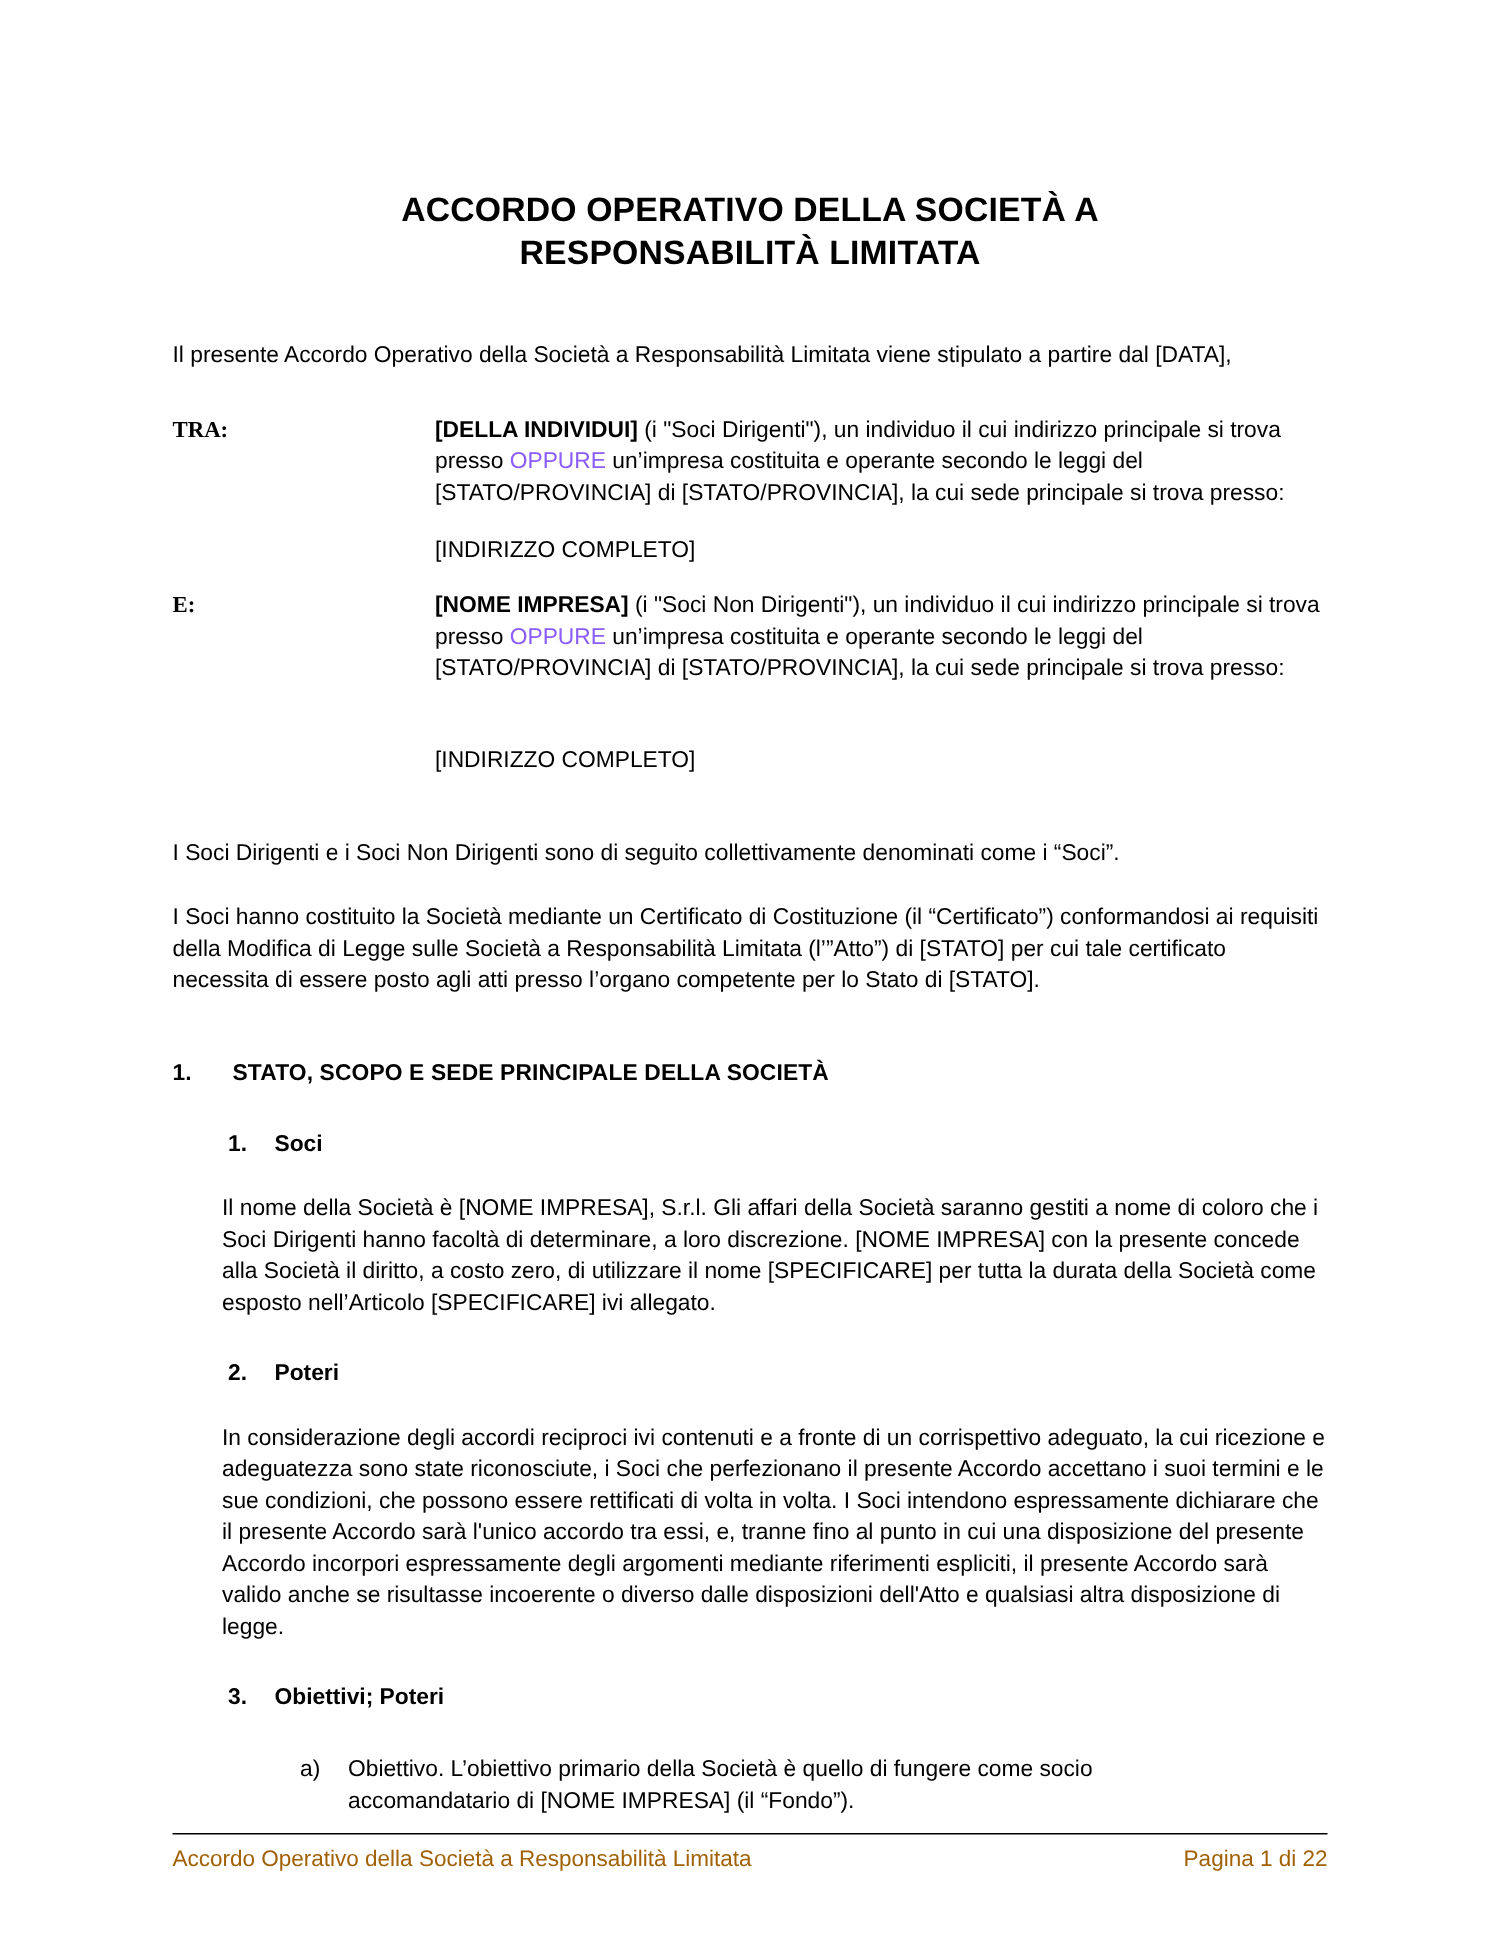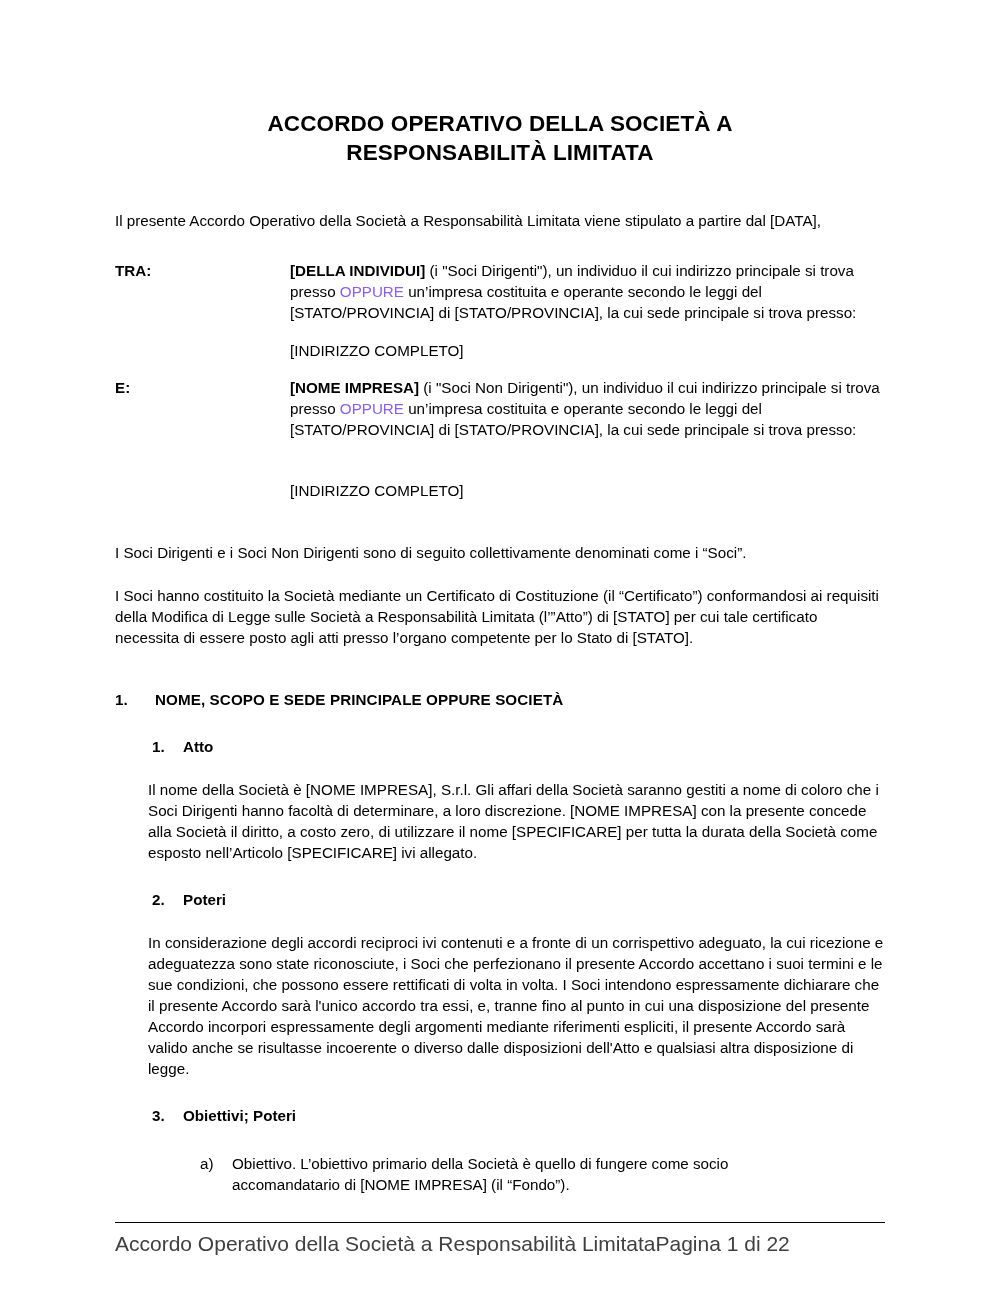--- a/index.html
+++ b/index.html
@@ -18,21 +18,21 @@
     width: 1000px;
     height: 1290px;
     margin: 0 auto;
     background: #ffffff;
     overflow: hidden;
     box-sizing: border-box;
   }
   .content {
     position: absolute;
     left: 115px;
-    top: 0;
+    top: 16px;
     width: 770px;
   }
 
   
   .doc-title {
     font-size: 22.5px;
     font-weight: bold;
     text-align: center;
     line-height: 1.28;
     letter-spacing: 0.1px;
@@ -58,20 +58,21 @@
     align-items: flex-start;
     margin-bottom: 0;
   }
   .party-row + .party-row { margin-top: 16px; }
   .party-label {
     flex: 0 0 175px;
     font-size: 15.2px;
     font-weight: bold;
     line-height: 1.38;
     color: #000;
+    font-family: Liberation Serif, serif;
   }
   .party-body {
     flex: 1 1 auto;
     font-size: 15.2px;
     line-height: 1.38;
     color: #000;
   }
   .party-body .lead { font-weight: bold; }
   .party-address {
     margin: 0;
@@ -142,24 +143,25 @@
     width: 770px;
   }
   .footer-rule {
     border: 0;
     border-top: 1.6px solid #000;
     margin: 0 0 7px 0;
     width: 100%;
   }
   .footer-row {
     display: flex;
+    justify-content: space-between;
     align-items: baseline;
-    font-size: 21px;
+    font-size: 15px;
     line-height: 1.3;
-    color: #404040;
+    color: #a16207;
   }
 </style>
 </head>
 <body>
 
 <div class="page">
 
   <div class="content">
 
     <h1 class="doc-title">
@@ -187,26 +189,26 @@
         </div>
       </div>
 
     </div>
 
     <p class="para p-gap-1">I Soci Dirigenti e i Soci Non Dirigenti sono di seguito collettivamente denominati come i “Soci”.</p>
     <p class="para p-gap-2">I Soci hanno costituito la Società mediante un Certificato di Costituzione (il “Certificato”) conformandosi ai requisiti della Modifica di Legge sulle Società a Responsabilità Limitata (l’”Atto”) di [STATO] per cui tale certificato necessita di essere posto agli atti presso l’organo competente per lo Stato di [STATO].</p>
 
     <div class="h-lvl1">
       <span class="num">1.</span>
-      <span class="txt">NOME, SCOPO E SEDE PRINCIPALE OPPURE SOCIETÀ</span>
+      <span class="txt">STATO, SCOPO E SEDE PRINCIPALE DELLA SOCIETÀ</span>
     </div>
 
     <div class="h-lvl2">
       <span class="num">1.</span>
-      <span class="txt">Atto</span>
+      <span class="txt">Soci</span>
     </div>
     <p class="para body-lvl2">Il nome della Società è [NOME IMPRESA], S.r.l. Gli affari della Società saranno gestiti a nome di coloro che i Soci Dirigenti hanno facoltà di determinare, a loro discrezione. [NOME IMPRESA] con la presente concede alla Società il diritto, a costo zero, di utilizzare il nome [SPECIFICARE] per tutta la durata della Società come esposto nell’Articolo [SPECIFICARE] ivi allegato.</p>
 
     <div class="h-lvl2">
       <span class="num">2.</span>
       <span class="txt">Poteri</span>
     </div>
     <p class="para body-lvl2">In considerazione degli accordi reciproci ivi contenuti e a fronte di un corrispettivo adeguato, la cui ricezione e adeguatezza sono state riconosciute, i Soci che perfezionano il presente Accordo accettano i suoi termini e le sue condizioni, che possono essere rettificati di volta in volta. I Soci intendono espressamente dichiarare che il presente Accordo sarà l'unico accordo tra essi, e, tranne fino al punto in cui una disposizione del presente Accordo incorpori espressamente degli argomenti mediante riferimenti espliciti, il presente Accordo sarà valido anche se risultasse incoerente o diverso dalle disposizioni dell'Atto e qualsiasi altra disposizione di legge.</p>
 
     <div class="h-lvl2">

